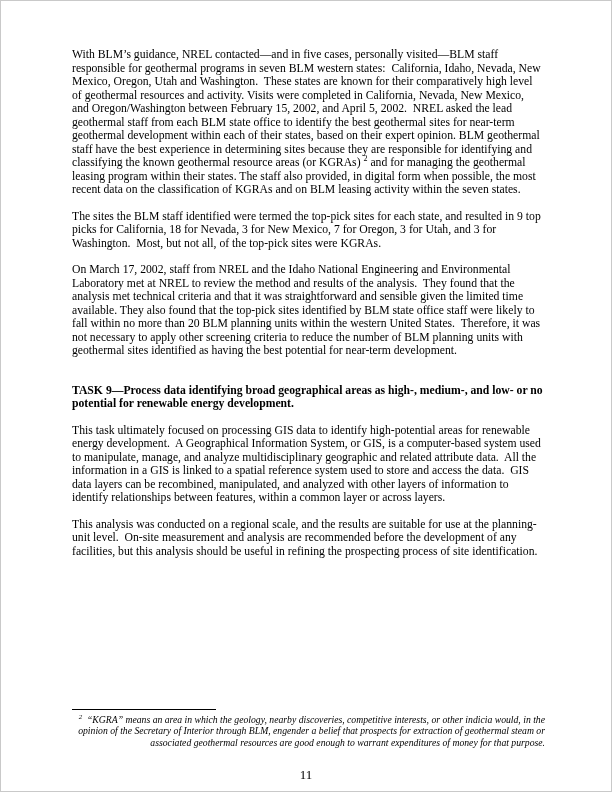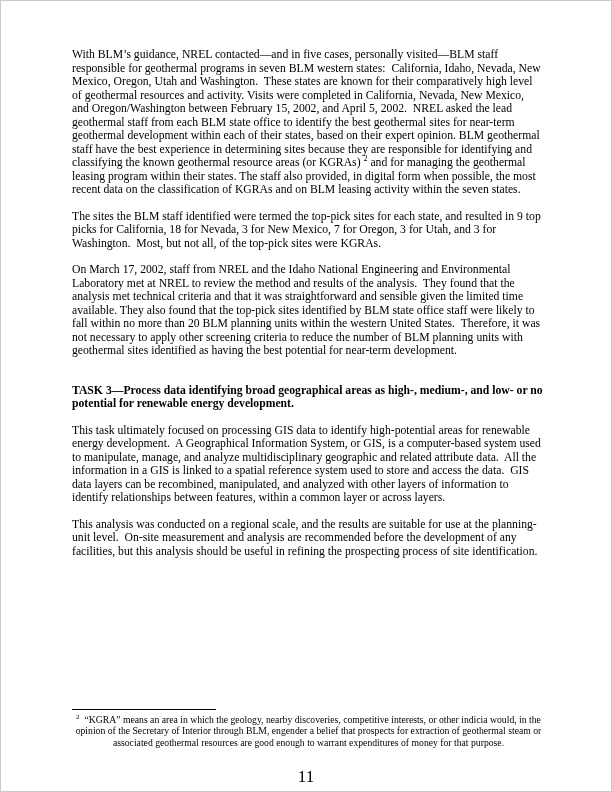--- a/index.html
+++ b/index.html
@@ -48,52 +48,53 @@
   }
   .footnote-separator {
     width: 144px;
     height: 0;
     border-top: 1px solid #000000;
     margin-bottom: 4px;
   }
   .footnote-text {
     font-size: 9.7px;
     line-height: 11.4px;
-    text-align: center;
+    text-align: right;
     white-space: pre-wrap;
+    font-style: italic;
   }
   .footnote-text sup {
     font-size: 7px;
     line-height: 0;
     vertical-align: super;
   }
   .page-number {
     position: absolute;
     left: 0;
     top: 766px;
     width: 100%;
     text-align: center;
-    font-size: 17px;
+    font-size: 13px;
   }
 </style>
 </head>
 <body>
 
 <div class="page">
 
   <div class="content">
 
     <p><span>With BLM’s guidance, NREL contacted—and in five cases, personally visited—BLM staff responsible for geothermal programs in seven BLM western states:  California, Idaho, Nevada, New Mexico, Oregon, Utah and Washington.  These states are known for their comparatively high level of geothermal resources and activity. Visits were completed in California, Nevada, New Mexico, and Oregon/Washington between February 15, 2002, and April 5, 2002.  NREL asked the lead geothermal staff from each BLM state office to identify the best geothermal sites for near-term geothermal development within each of their states, based on their expert opinion. BLM geothermal staff have the best experience in determining sites because they are responsible for identifying and classifying the known geothermal resource areas (or KGRAs) </span><sup class="fn-ref">2</sup><span> and for managing the geothermal leasing program within their states. The staff also provided, in digital form when possible, the most recent data on the classification of KGRAs and on BLM leasing activity within the seven states.</span></p>
 
     <p>The sites the BLM staff identified were termed the top-pick sites for each state, and resulted in 9 top picks for California, 18 for Nevada, 3 for New Mexico, 7 for Oregon, 3 for Utah, and 3 for Washington.  Most, but not all, of the top-pick sites were KGRAs.</p>
 
 
     <p>On March 17, 2002, staff from NREL and the Idaho National Engineering and Environmental Laboratory met at NREL to review the method and results of the analysis.  They found that the analysis met technical criteria and that it was straightforward and sensible given the limited time available. They also found that the top-pick sites identified by BLM state office staff were likely to fall within no more than 20 BLM planning units within the western United States.  Therefore, it was not necessary to apply other screening criteria to reduce the number of BLM planning units with geothermal sites identified as having the best potential for near-term development.</p>
 
-    <p class="task-heading">TASK 3—Process data identifying broad geographical areas as high-, medium-, and low- or no potential for renewable energy development.</p>
+    <p class="task-heading">TASK 9—Process data identifying broad geographical areas as high-, medium-, and low- or no potential for renewable energy development.</p>
 
     <p>This task ultimately focused on processing GIS data to identify high-potential areas for renewable energy development.  A Geographical Information System, or GIS, is a computer-based system used to manipulate, manage, and analyze multidisciplinary geographic and related attribute data.  All the information in a GIS is linked to a spatial reference system used to store and access the data.  GIS data layers can be recombined, manipulated, and analyzed with other layers of information to identify relationships between features, within a common layer or across layers.</p>
 
     <p>This analysis was conducted on a regional scale, and the results are suitable for use at the planning-unit level.  On-site measurement and analysis are recommended before the development of any facilities, but this analysis should be useful in refining the prospecting process of site identification.</p>
 
   </div>
 
   <div class="footnote-block">
     <div class="footnote-separator"></div>
     <div class="footnote-text"><sup>2</sup><span>  “KGRA” means an area in which the geology, nearby discoveries, competitive interests, or other indicia would, in the opinion of the Secretary of Interior through BLM, engender a belief that prospects for extraction of geothermal steam or associated geothermal resources are good enough to warrant expenditures of money for that purpose.</span></div>

